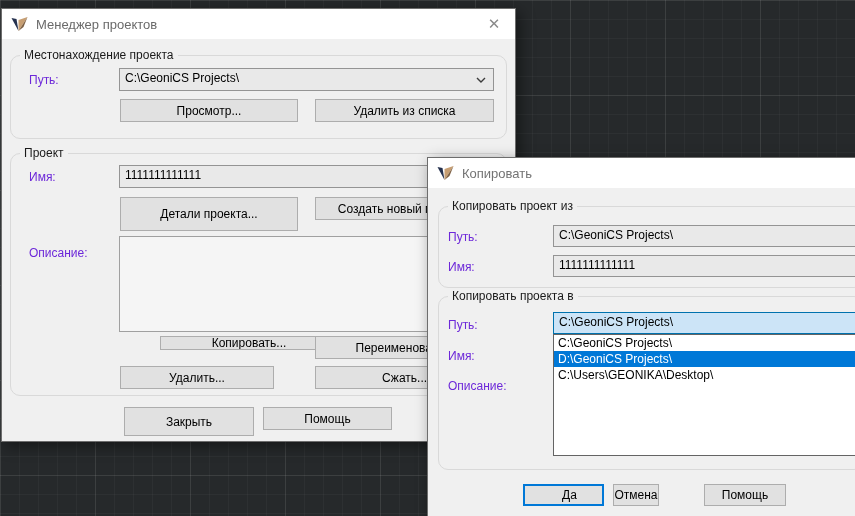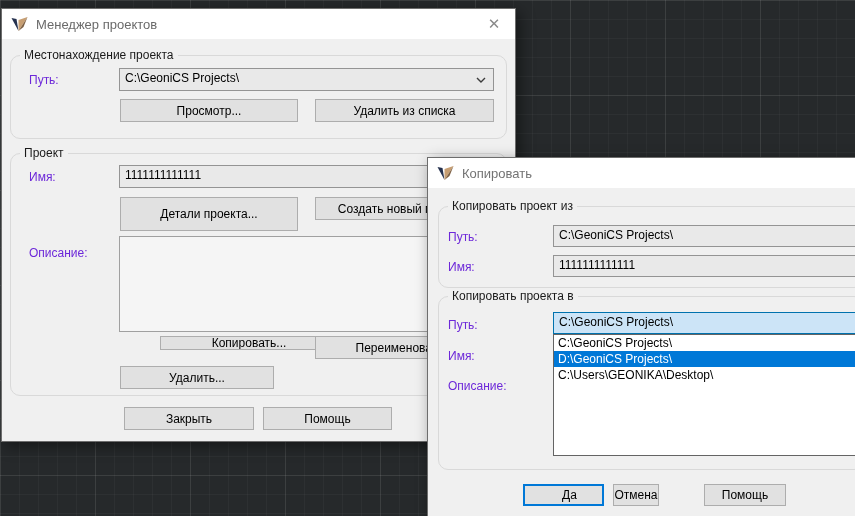--- a/index.html
+++ b/index.html
@@ -139,22 +139,25 @@
     <div class="txtarea" style="left:117px; top:227px; width:375px; height:96px;"></div>
     <div class="btn" style="left:118px; top:327px; width:178px; height:14px;margin-left:40px;">
       <span>Копировать...</span>
     </div>
     <div class="btn" style="left:313px; top:327px; width:179px; height:23px;">
       <span>Переименовать...</span>
     </div>
     <div class="btn" style="left:118px; top:357px; width:154px; height:23px;">
       <span>Удалить...</span>
     </div>
-
-    <div class="btn" style="left:122px; top:398px; width:130px; height:23px;">
+    <div class="btn" style="left:313px; top:357px; width:179px; height:23px;">
+      <span>Сжать...</span>
+    </div>
+
+    <div class="btn" style="left:122px; top:398px; width:130px; height:29px;">
       <span>Закрыть</span>
     </div>
     <div class="btn" style="left:261px; top:398px; width:129px; height:23px;">
       <span>Помощь</span>
     </div>
   </div>
 
   <div class="dialog" id="copy-dialog">
     <div class="titlebar">
       <svg class="app-icon" viewBox="0 0 16 15">

